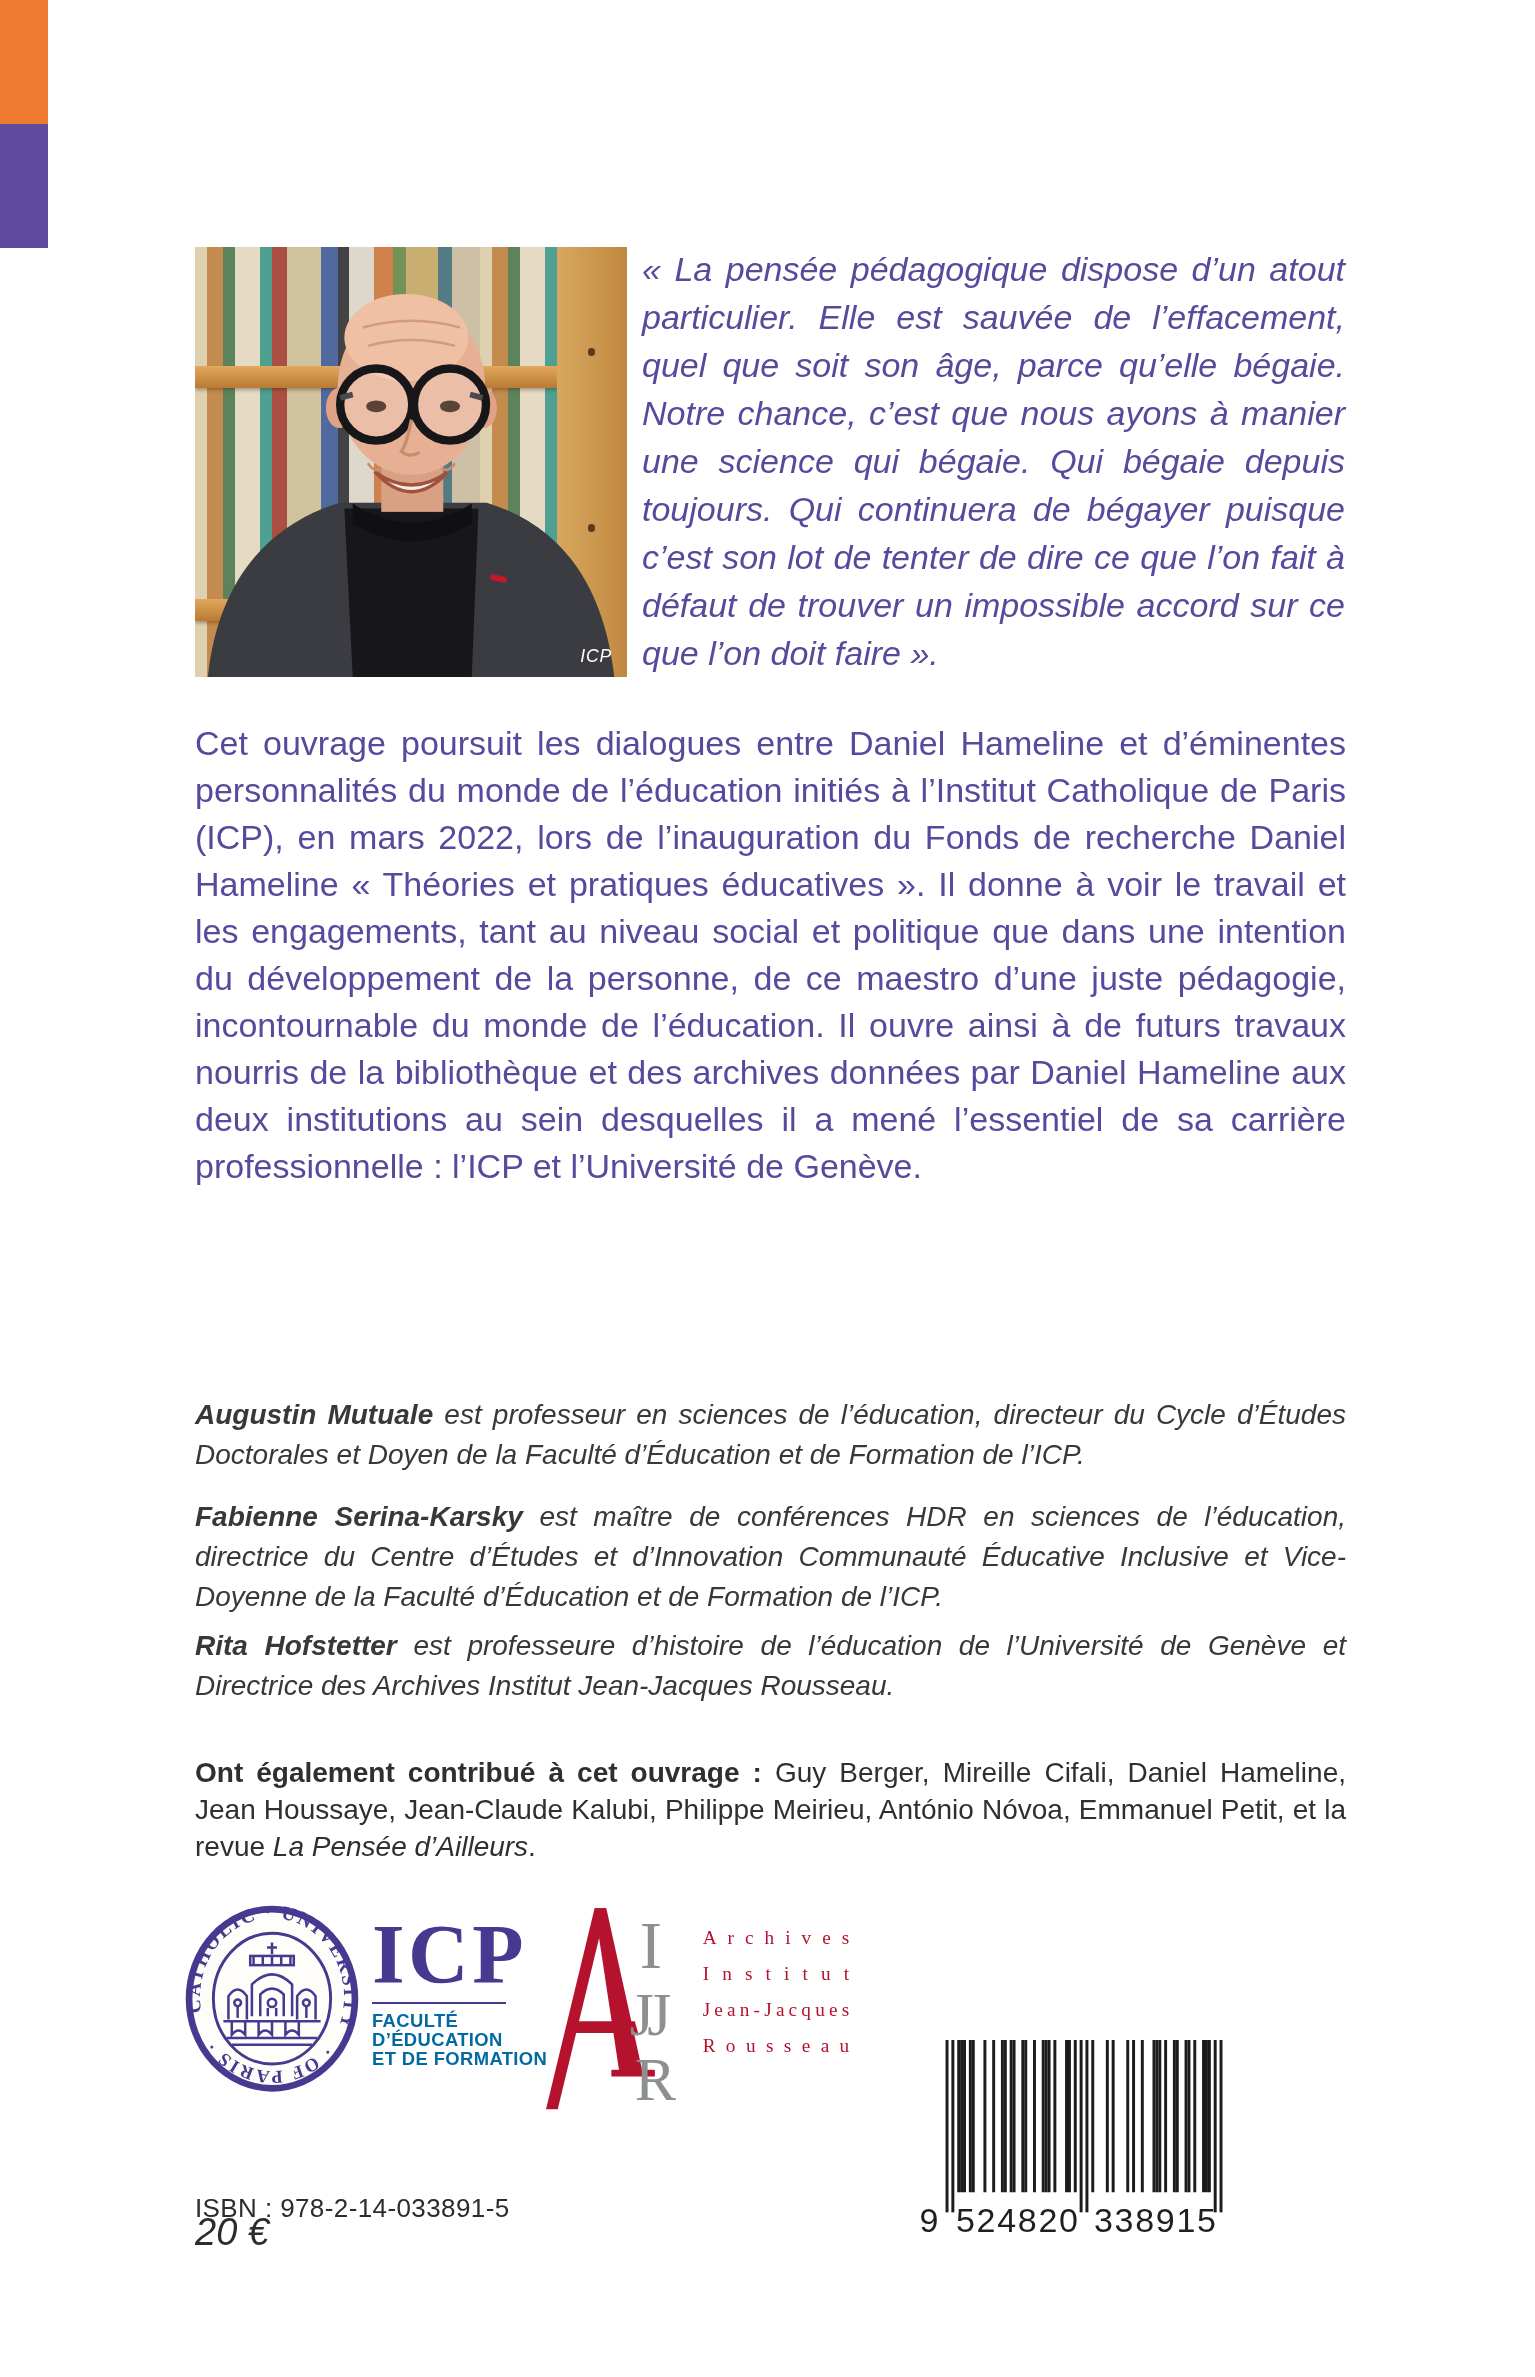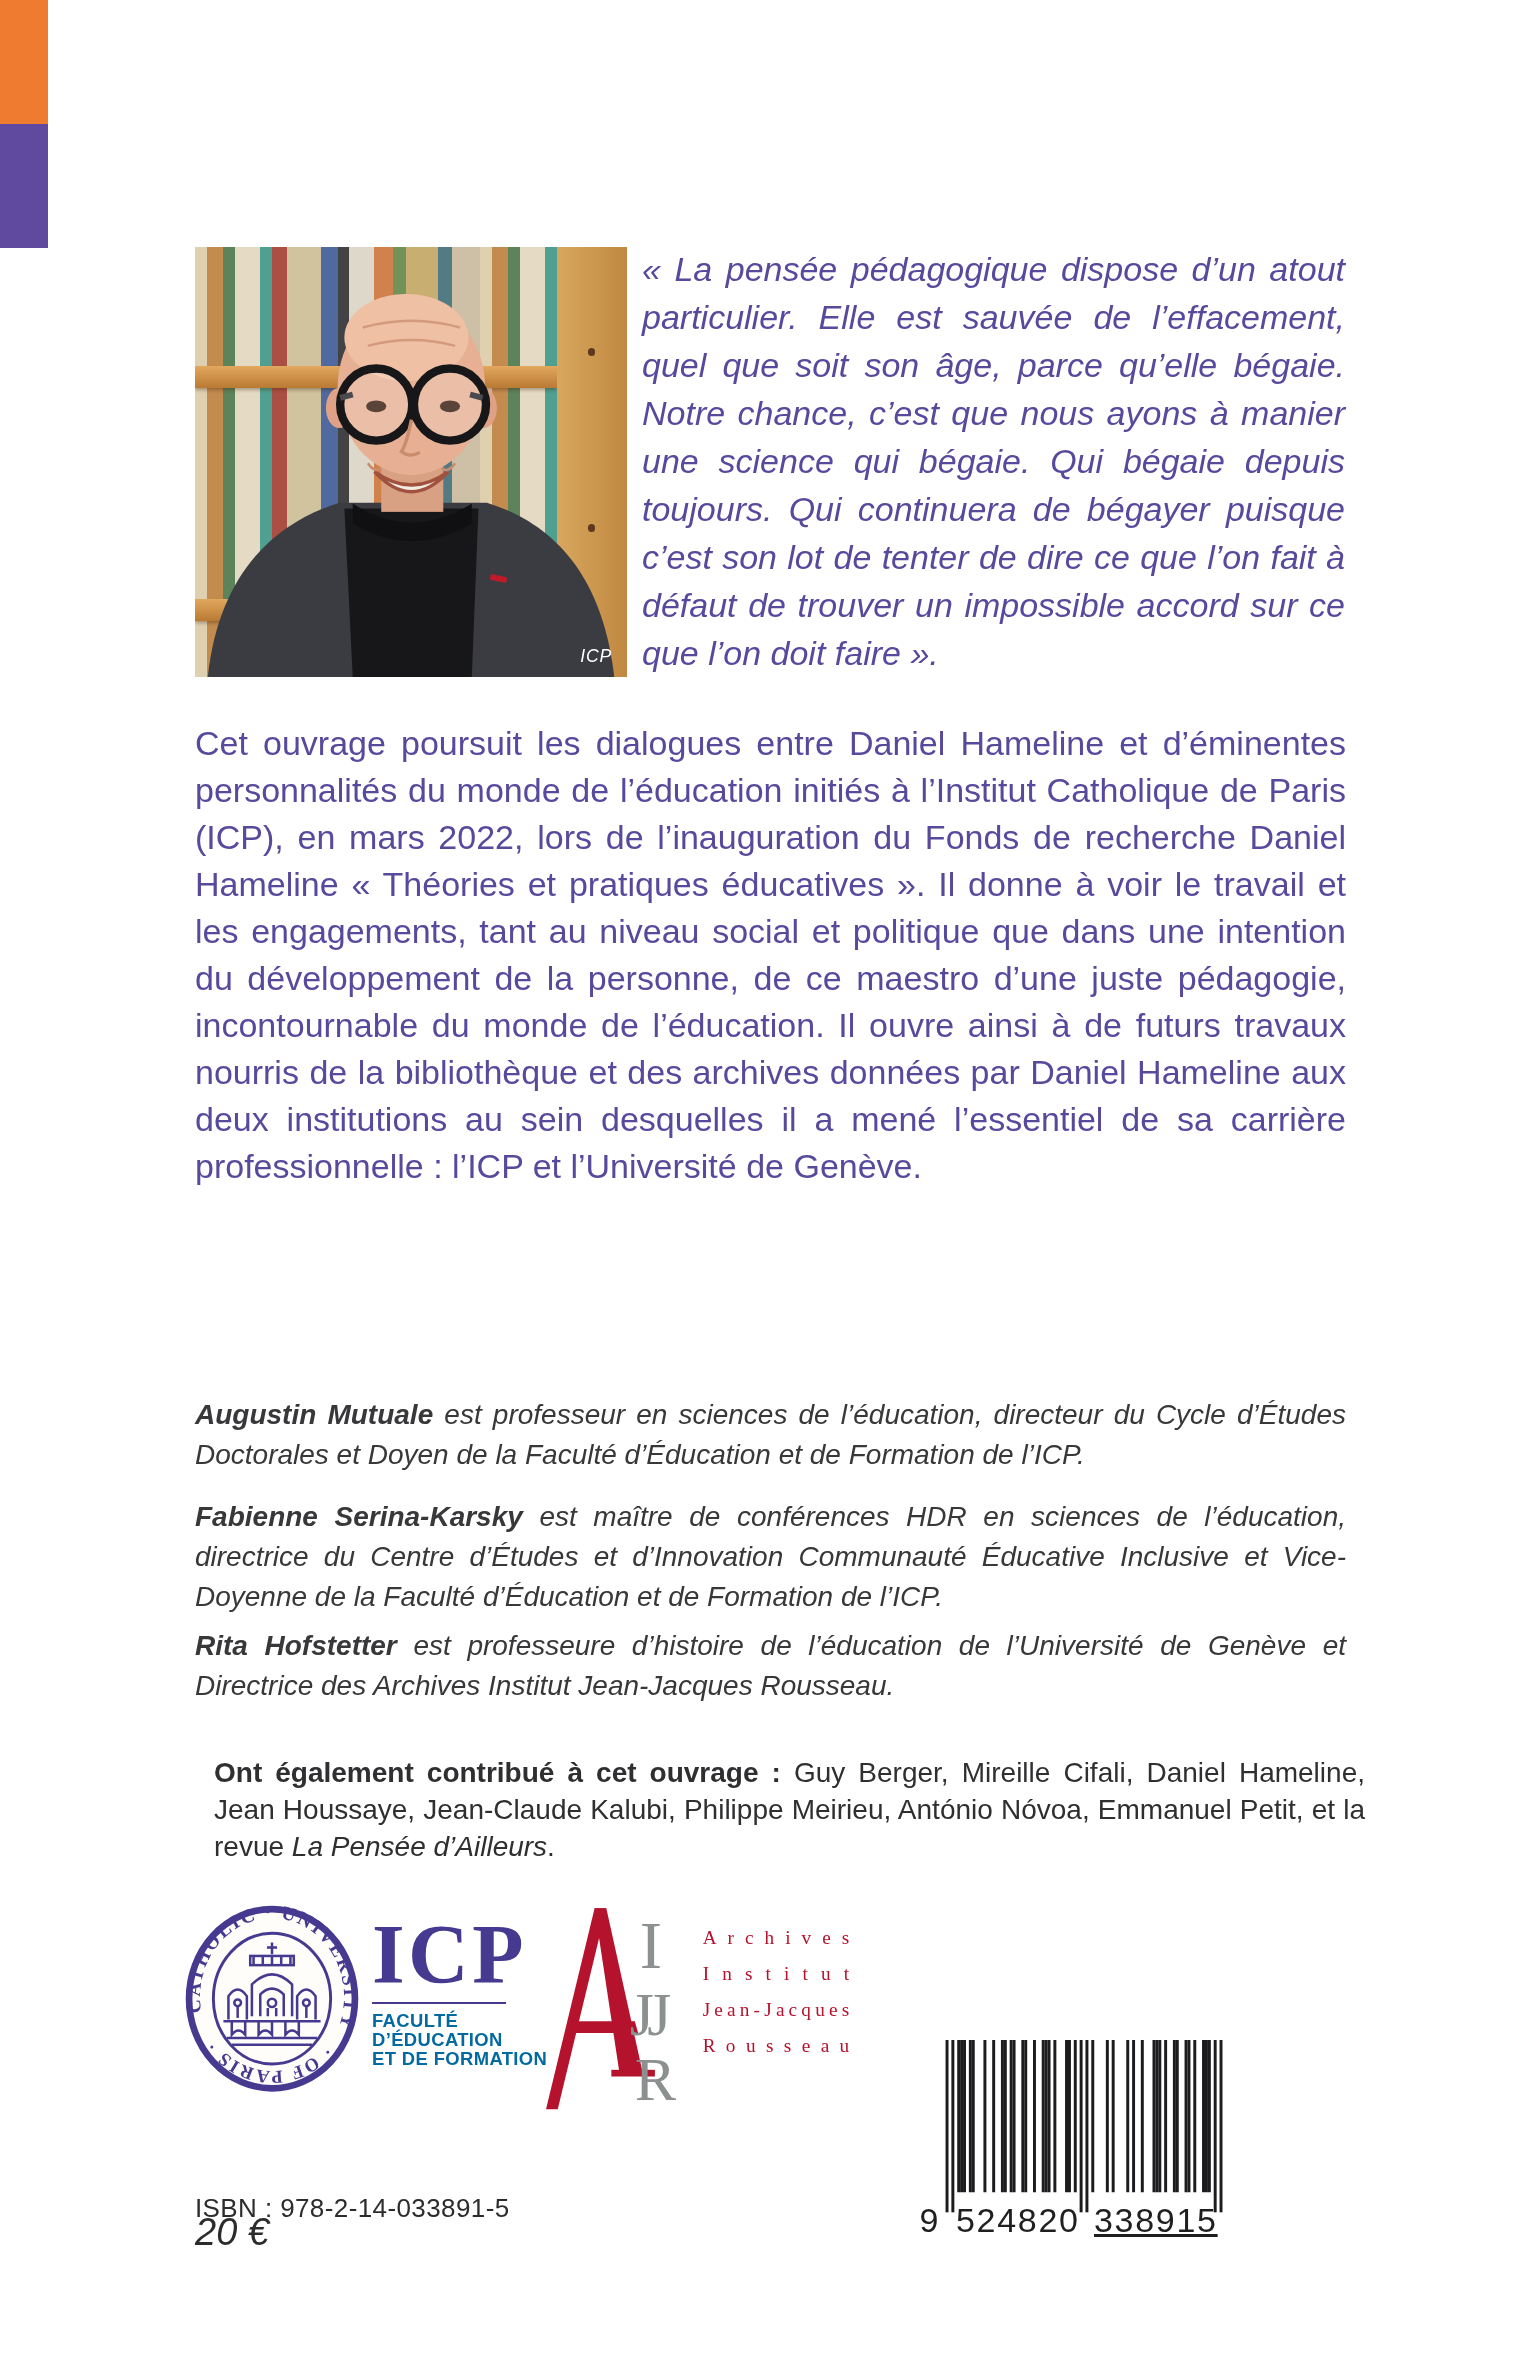--- a/index.html
+++ b/index.html
@@ -39,21 +39,21 @@
     color:#57499c;font-size:34px;line-height:47px;text-align:justify;}
 
   
   .bio{position:absolute;left:195px;width:1151px;color:#38383a;font-style:italic;
     font-size:28px;line-height:40px;text-align:justify;}
   .bio b{font-weight:bold;}
   #bio-1{top:1367px;} #bio-2{top:1469px;} #bio-3{top:1598px;}
 
   
   #contributors{position:absolute;left:195px;top:1726px;width:1151px;color:#2f2f31;
-    font-size:28px;line-height:37px;text-align:justify;font-style:normal;margin-left:19px;}
+    font-size:28px;line-height:37px;text-align:justify;font-style:normal;}
   #contributors .lead{font-weight:bold;}
   #contributors .revue{font-style:italic;}
 
   
   #seal{position:absolute;left:183px;top:1904px;}
   #icp-logo{position:absolute;left:372px;top:1920px;width:252px;}
   #icp-acronym{font-family:"Liberation Serif",serif;font-weight:bold;color:#463a90;
     font-size:84px;line-height:70px;letter-spacing:3.4px;}
   #icp-rule{margin-top:11.7px;width:134px;height:2.5px;background:#463a90;}
   #icp-faculty{margin-top:6.7px;color:#0369a1;font-weight:bold;font-size:18.4px;line-height:19px;
@@ -61,21 +61,21 @@
   #aijjr{position:absolute;left:541px;top:1897px;}
 
   
   #isbn{position:absolute;left:195px;top:2157px;color:#2c2c2e;font-size:26px;letter-spacing:0.4px;margin-top:36px;}
   #price{position:absolute;left:195px;top:2211px;color:#2c2c2e;font-size:38px;font-style:italic;}
   #barcode{position:absolute;left:910px;top:2040px;width:335px;height:197px;}
   #barcode-svg{position:absolute;left:35px;top:0;}
   .bc-num{position:absolute;top:161px;color:#1f1f21;font-size:34px;letter-spacing:1.7px;}
   #bc-first{left:0;width:30px;text-align:right;}
   #bc-left{left:46px;width:117px;text-align:center;}
-  #bc-right{left:184px;width:117px;text-align:left;text-decoration:underline;}
+  #bc-right{left:184px;width:117px;text-align:left;}
 </style>
 </head>
 <body>
 
 <div id="cover">
 
   <div class="bar" id="bar-orange"></div>
   <div class="bar" id="bar-purple"></div>
 
   <div id="photo">

